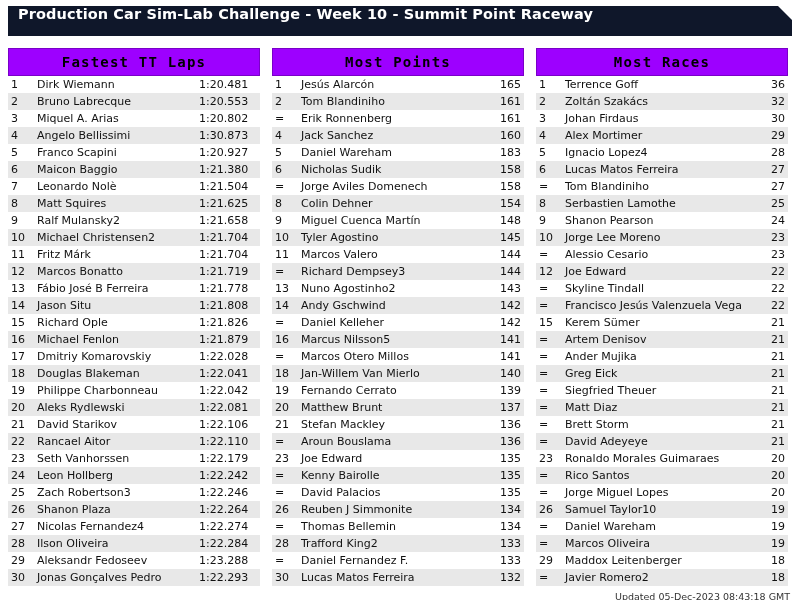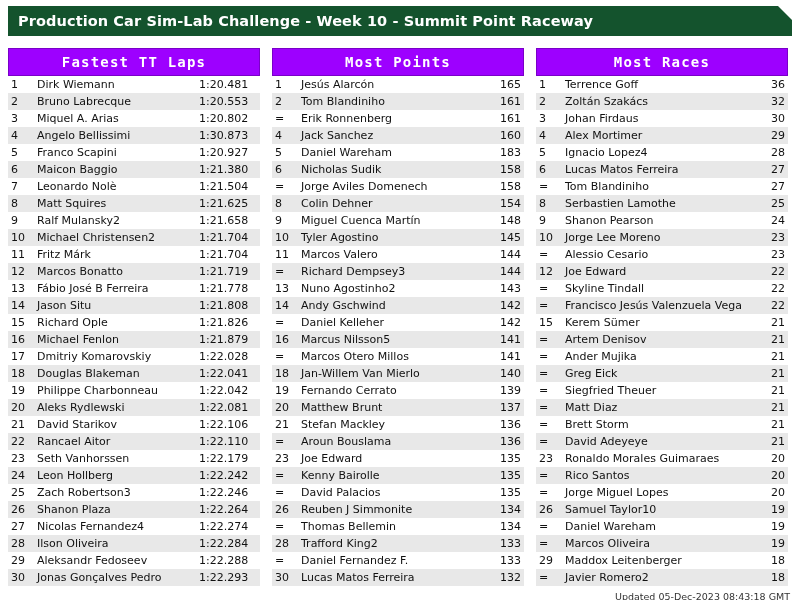--- a/index.html
+++ b/index.html
@@ -20,24 +20,24 @@
     width: 800px;
     height: 600px;
     box-sizing: border-box;
     padding: 0 8px;
   }
   
   .title-bar {
     position: relative;
     margin: 6px 0 0 0;
     height: 30px;
-    background: #14532d;
+    background: #0f172a;
     color: #ffffff;
     display: flex;
-    align-items: center;
+    align-items: flex-start;
     padding-left: 10px;
     font-size: 14.5px;
     font-weight: bold;
     font-family: "DejaVu Sans", sans-serif;
     letter-spacing: 0.1px;
   }
   .title-bar .corner {
     position: absolute;
     top: 0;
     right: 0;
@@ -51,21 +51,21 @@
     display: flex;
     gap: 12px;
     margin-top: 12px;
   }
   .col {
     width: 252px;
     flex: 0 0 252px;
   }
   .col-header {
     background: #9d00ff;
-    color: #ffffff;
+    color: #000000;
     text-align: center;
     font-size: 14px;
     font-weight: bold;
     font-family: "DejaVu Sans Mono", monospace;
     letter-spacing: 1.2px;
     padding: 5px 0 5px 0;
     border: 1px solid #7a00c8;
     box-sizing: border-box;
   }
   table.board {
@@ -267,21 +267,21 @@
               <td class="val">1:22.274</td>
             </tr>
             <tr class="alt">
               <td class="pos">28</td>
               <td class="name">Ilson Oliveira</td>
               <td class="val">1:22.284</td>
             </tr>
             <tr>
               <td class="pos">29</td>
               <td class="name">Aleksandr Fedoseev</td>
-              <td class="val">1:22.288</td>
+              <td class="val">1:23.288</td>
             </tr>
             <tr class="alt">
               <td class="pos">30</td>
               <td class="name">Jonas Gonçalves Pedro</td>
               <td class="val">1:22.293</td>
             </tr>
           </tbody>
       </table>
     </div>
 

